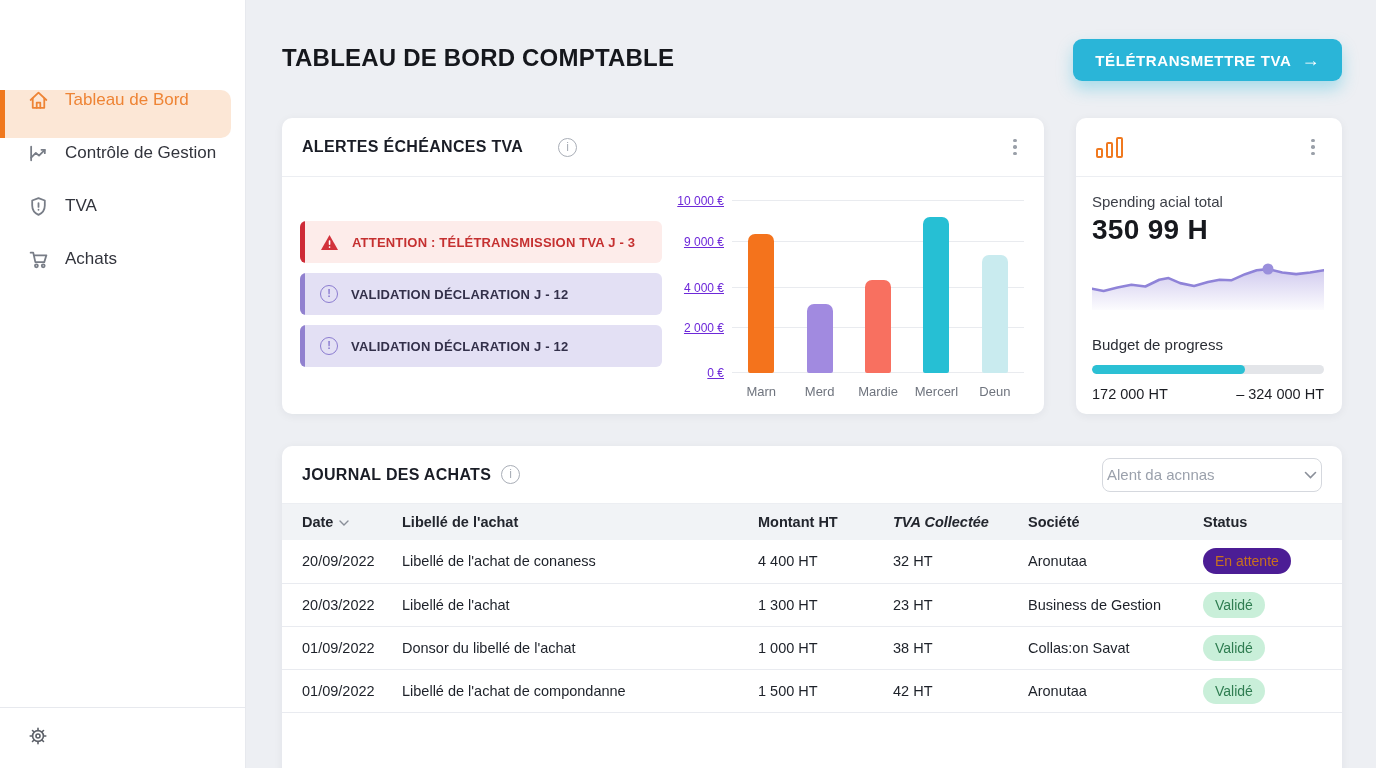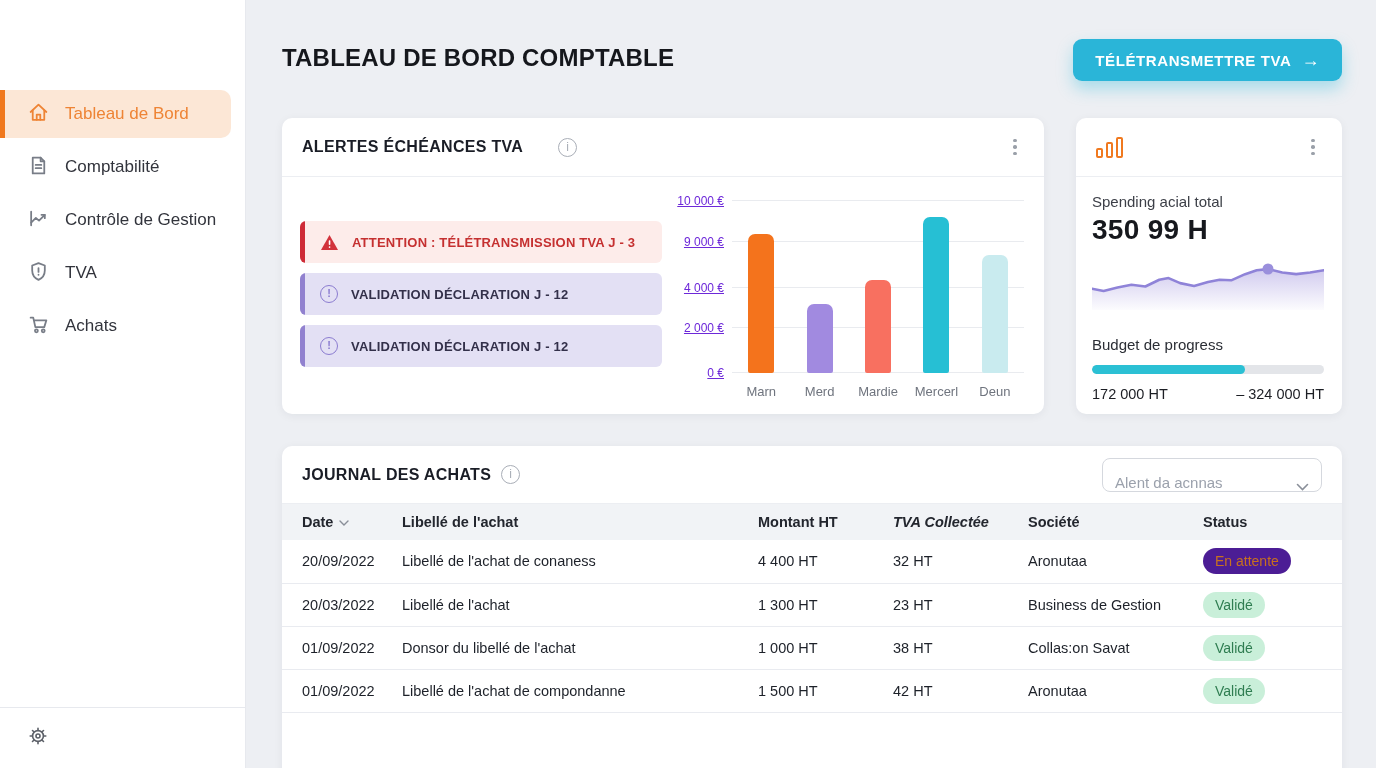--- a/index.html
+++ b/index.html
@@ -4,21 +4,21 @@
 <style>
   * { margin:0; padding:0; box-sizing:border-box; }
   html,body { width:1376px; height:768px; overflow:hidden; }
   body { font-family:"Liberation Sans","DejaVu Sans",sans-serif; background:#edeff3; color:#1c1e24; }
 
   .app { display:flex; width:1376px; height:768px; }
 
   
   .sidebar { position:relative; width:246px; height:768px; background:#ffffff; border-right:1px solid #e7e9ee; flex:0 0 246px; }
   .nav { position:absolute; top:90px; left:0; right:14px; }
-  .nav-item { position:relative; display:flex; align-items:center; gap:16px; height:48px; padding-left:28px; margin-bottom:5px; border-radius:0 10px 10px 0; cursor:pointer; }
+  .nav-item { position:relative; display:flex; gap:16px; height:48px; padding-left:28px; margin-bottom:5px; border-radius:0 10px 10px 0; cursor:pointer; }
   .nav-item .nv-label { font-size:17px; color:#32343c; }
   .nav-item svg { stroke:#787d87; }
   .nav-item.active { background:#fce7d6; }
   .nav-item.active::before { content:""; position:absolute; left:0; top:0; bottom:0; width:5px; background:#f0781d; }
   .nav-item.active .nv-label { color:#ee8435; }
   .nav-item.active svg { stroke:#ee8435; }
   .sidebar-footer { position:absolute; left:0; right:0; bottom:0; height:61px; border-top:1px solid #e7e9ee; padding:18px 0 0 28px; }
 
   
   .main { position:relative; flex:1; height:768px; }
@@ -69,21 +69,21 @@
   .spark-wrap svg { position:absolute; inset:0; width:100%; height:100%; }
   .spark-dot { position:absolute; width:11px; height:11px; border-radius:50%; background:#9a8fdc; transform:translate(-50%,-50%); }
   .budget-label { font-size:15px; color:#2b2e35; margin-top:26px; }
   .progress-track { margin-top:12px; height:9px; border-radius:5px; background:#e3e5e9; overflow:hidden; }
   .progress-fill { height:100%; border-radius:5px; background:#2bc0d4; }
   .range-row { display:flex; justify-content:space-between; margin-top:12px; font-size:14.5px; color:#1c1e24; }
 
   
   .journal-card { left:36px; top:446px; width:1060px; height:371px; }
   .journal-head { border-bottom:1px solid #eceef2; height:58px; display:flex; align-items:center; padding:0 20px; }
-  .filter-select { margin-left:auto; width:220px; height:34px; border:1px solid #d5d8de; border-radius:8px; display:flex; align-items:flex-end; padding:0 12px; cursor:pointer; background:#fff; }
+  .filter-select { margin-left:auto; width:220px; height:34px; border:1px solid #d5d8de; border-radius:8px; display:flex; align-items:center; padding:0 4px; cursor:pointer; background:#fff; }
   .filter-select .fs-text { font-size:15px; color:#9ba1ac; }
   .filter-select svg { margin-left:auto; }
 
   table.journal { width:100%; border-collapse:collapse; }
   .journal th { background:#f1f3f6; font-size:14.5px; font-weight:700; color:#23262e; text-align:left; height:36px; padding:0; }
   .journal td { font-size:14.5px; color:#1d2129; height:43px; padding:0; border-bottom:1px solid #e9ebf0; }
   .journal th:first-child, .journal td:first-child { padding-left:20px; }
   .col-date{width:120px;} .col-lib{width:356px;} .col-mont{width:135px;} .col-tva{width:135px;font-style:italic;} .col-soc{width:175px;} .col-stat{width:auto;}
   .sort-ic { margin-left:6px; vertical-align:1px; }
   .pill { display:inline-block; padding:5px 12px; border-radius:14px; font-size:14px; }
@@ -99,30 +99,20 @@
     <nav class="nav">
       <div class="nav-item active">
         <span>
           <svg width="21" height="21" viewBox="0 0 20 20" fill="none" stroke-width="1.7" stroke-linecap="round" stroke-linejoin="round">
               <path d="M2.5 9.5 L10 2.5 L17.5 9.5"></path>
               <path d="M4.5 8 V17 H15.5 V8"></path>
               <path d="M8.3 17 V12 H11.7 V17"></path>
             </svg>
         </span>
         <span class="nv-label">Tableau de Bord</span>
-      </div>
-      <div class="nav-item">
-        <span>
-          <svg width="21" height="21" viewBox="0 0 20 20" fill="none" stroke-width="1.7" stroke-linecap="round" stroke-linejoin="round">
-              <path d="M4.5 2.5 H12 L15.5 6 V17.5 H4.5 Z"></path>
-              <path d="M12 2.5 V6 H15.5"></path>
-              <path d="M7.3 9.5 H12.7 M7.3 12.5 H12.7"></path>
-            </svg>
-        </span>
-        <span class="nv-label">Comptabilité</span>
       </div>
       <div class="nav-item">
         <span>
           <svg width="21" height="21" viewBox="0 0 20 20" fill="none" stroke-width="1.7" stroke-linecap="round" stroke-linejoin="round">
               <path d="M3 3.5 V16.5"></path>
               <path d="M3 14 L7.5 9.5 L10.5 12 L16 6.5"></path>
               <path d="M12.8 6.5 H16 V9.7"></path>
             </svg>
         </span>
         <span class="nv-label">Contrôle de Gestion</span>

